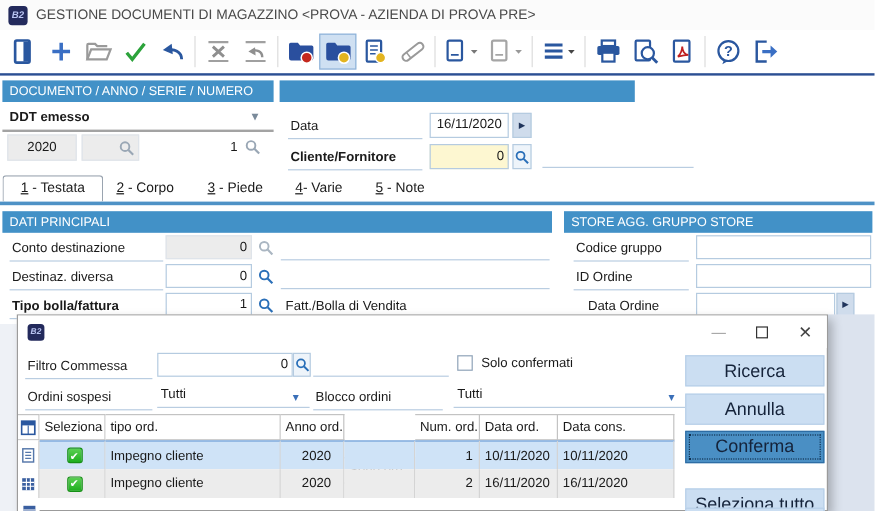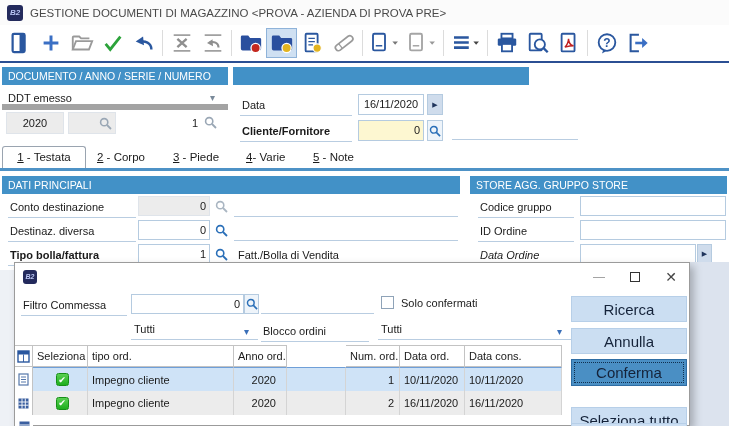--- a/index.html
+++ b/index.html
@@ -215,21 +215,21 @@
           <path d="M10 13h10" stroke="#3a6fc4" stroke-width="2.8"></path>
           <path d="M17.5 7.5l6 5.5-6 5.5z" fill="#3a6fc4"></path>
         </svg>
     </div>
   </div>
   <div class="abs tb-underline"></div>
 
   <div class="abs sect-hdr" style="left:2px;top:67px;width:226px;">DOCUMENTO / ANNO / SERIE / NUMERO</div>
   <div class="abs sect-hdr" style="left:233px;top:67px;width:296px;"></div>
 
-  <div class="abs" style="left:2px;top:87px;width:226px;height:23px;border-bottom:6px solid #a3a3a3;line-height:22px;padding-left:6px;">
+  <div class="abs" style="left:2px;top:87px;width:226px;height:23px;border-bottom:2px solid #a3a3a3;line-height:22px;padding-left:6px;font-weight:bold;">
     <span>DDT emesso</span>
     <span class="chev abs" style="left:208px;top:0;">▾</span>
   </div>
 
   <div class="abs fld gray" style="left:6px;top:112px;width:58px;height:22px;text-align:center;line-height:20px;">2020</div>
   <div class="abs fld gray" style="left:68px;top:112px;width:48px;height:22px;">
     <span class="abs" style="left:30px;top:4px;"><svg width="13" height="13" viewBox="0 0 13 13">
           <circle cx="5.2" cy="5.2" r="3.6" fill="none" stroke="#9aa7b5" stroke-width="1.6"></circle>
           <line x1="8" y1="8" x2="12" y2="12" stroke="#9aa7b5" stroke-width="1.8"></line>
         </svg></span>
@@ -298,21 +298,21 @@
   <div class="abs" style="left:238px;top:246px;width:220px;line-height:19px;">Fatt./Bolla di Vendita</div>
 
   <div class="abs sect-hdr" style="left:470px;top:176px;width:257px;">STORE AGG. GRUPPO STORE</div>
 
   <div class="abs lbl" style="left:478px;top:198px;width:96px;">Codice gruppo</div>
   <div class="abs fld" style="left:580px;top:196px;width:146px;height:20px;"></div>
 
   <div class="abs lbl" style="left:478px;top:222px;width:96px;">ID Ordine</div>
   <div class="abs fld" style="left:580px;top:220px;width:146px;height:20px;"></div>
 
-  <div class="abs lbl" style="left:478px;top:246px;width:96px;font-style:italic;">Data Ordine</div>
+  <div class="abs lbl" style="left:488px;top:246px;width:96px;">Data Ordine</div>
   <div class="abs fld" style="left:580px;top:244px;width:116px;height:20px;"></div>
   <div class="abs sq-btn" style="left:697px;top:244px;width:15px;height:20px;">▶</div>
 
   <div class="abs" style="left:690px;top:262px;width:39px;height:164px;background:#dce3ee;"></div>
   <div class="abs" style="left:0;top:270px;width:14px;height:156px;background:#eef1f6;"></div>
 
   <div class="abs dialog">
     <div class="dlg-titlebar">
       <span class="app-icon" style="width:14px;height:14px;font-size:7px;">B2</span>
       <span class="dlg-controls">
@@ -329,20 +329,21 @@
     <div class="abs sq-btn" style="left:229px;top:31px;width:15px;height:20px;background:#eef4fa;">
         <svg width="12" height="12" viewBox="0 0 13 13">
           <circle cx="5.2" cy="5.2" r="3.6" fill="none" stroke="#2a6fb8" stroke-width="1.6"></circle>
           <line x1="8" y1="8" x2="12" y2="12" stroke="#2a6fb8" stroke-width="1.8"></line>
         </svg>
       </div>
     <div class="abs" style="left:246px;top:33px;width:113px;height:18px;border-bottom:1px solid #b9cde1;"></div>
     <div class="abs empty-check" style="left:366px;top:33px;"></div>
     <div class="abs" style="left:386px;top:33px;line-height:15px;">Solo confermati</div>
 
+    <div class="abs lbl" style="left:6px;top:59px;width:106px;">Ordini sospesi</div>
     <div class="abs" style="left:116px;top:57px;width:127px;height:20px;border-bottom:1px solid #b9cde1;line-height:19px;padding-left:3px;">
       <span>Tutti</span>
       <span class="chev abs" style="left:113px;top:2px;color:#3a6fb8;">▾</span>
     </div>
     <div class="abs lbl" style="left:246px;top:59px;width:108px;">Blocco ordini</div>
     <div class="abs" style="left:363px;top:57px;width:193px;height:20px;border-bottom:1px solid #b9cde1;line-height:19px;padding-left:3px;">
       <span>Tutti</span>
       <span class="chev abs" style="left:179px;top:2px;color:#3a6fb8;">▾</span>
     </div>
 

